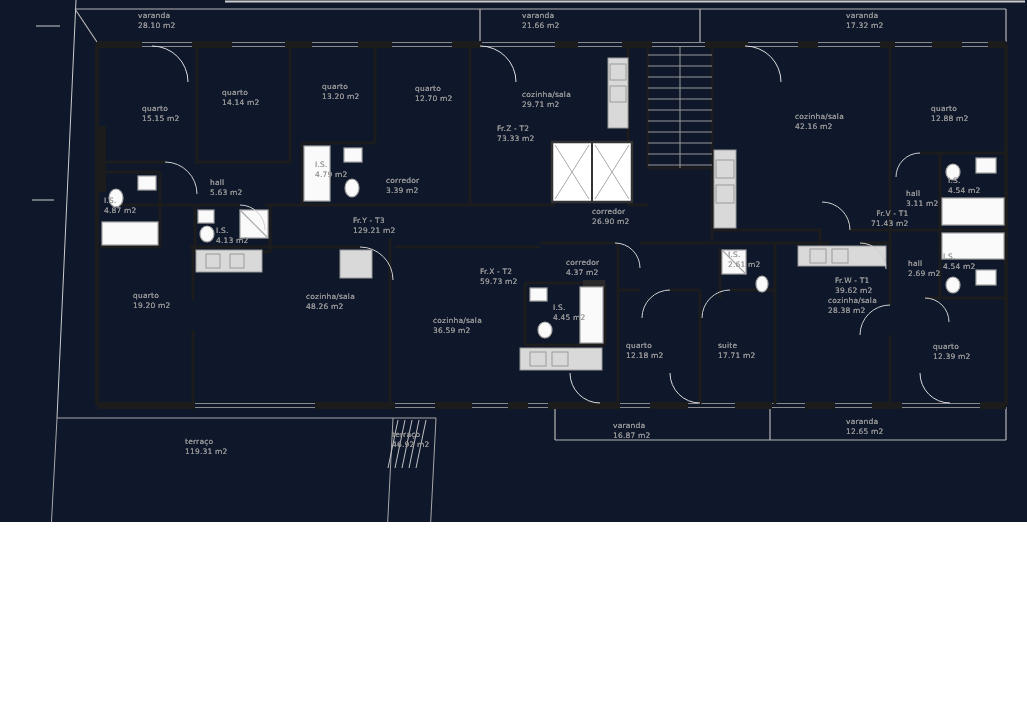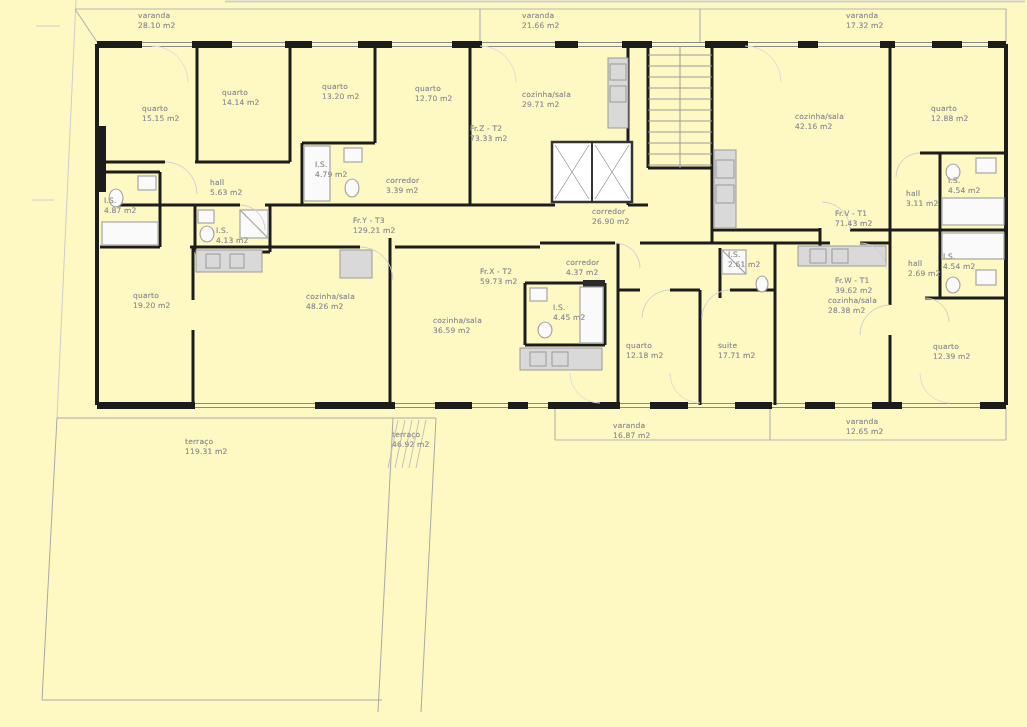--- a/index.html
+++ b/index.html
@@ -1,17 +1,17 @@
 <!DOCTYPE html>
 <html><head>
 <meta charset="utf-8">
 <style>
   html,body{margin:0;padding:0;background:#fff;}
   .sheet{
-    position:relative;width:1027px;height:727px;background:#fef9c3;
+    position:relative;width:1027px;height:522px;background:#0f172a;
     overflow:hidden;font-family:"DejaVu Sans", sans-serif;
   }
   .sheet svg{position:absolute;left:0;top:0;}
   #labels{position:absolute;left:0;top:0;width:100%;height:100%;}
   .room-label{
     position:absolute;color:#8f8f8f;font-size:7.5px;line-height:10px;
     letter-spacing:.2px;white-space:nowrap;
     text-shadow:0 0 .5px #b5b5b5;
   }
   .room-label span{display:block;}
@@ -279,21 +279,21 @@
         <span>13.20 m2</span>
       </div>
       <div class="room-label" style="left: 415px; top: 84px;">
         <span>quarto</span>
         <span>12.70 m2</span>
       </div>
       <div class="room-label" style="left: 522px; top: 90px;">
         <span>cozinha/sala</span>
         <span>29.71 m2</span>
       </div>
-      <div class="room-label" style="left: 470px; top: 124px;">
+      <div class="room-label" style="left: 497px; top: 124px;">
         <span>Fr.Z - T2</span>
         <span>73.33 m2</span>
       </div>
       <div class="room-label" style="left: 795px; top: 112px;">
         <span>cozinha/sala</span>
         <span>42.16 m2</span>
       </div>
       <div class="room-label" style="left: 931px; top: 104px;">
         <span>quarto</span>
         <span>12.88 m2</span>
@@ -319,21 +319,21 @@
         <span>4.13 m2</span>
       </div>
       <div class="room-label" style="left: 340px; top: 216px; margin-left: 13px;">
         <span>Fr.Y - T3</span>
         <span>129.21 m2</span>
       </div>
       <div class="room-label" style="left: 592px; top: 207px;">
         <span>corredor</span>
         <span>26.90 m2</span>
       </div>
-      <div class="room-label" style="left: 835px; top: 209px;">
+      <div class="room-label" style="left: 871px; top: 209px; text-align: right;">
         <span>Fr.V - T1</span>
         <span>71.43 m2</span>
       </div>
       <div class="room-label" style="left: 906px; top: 189px;">
         <span>hall</span>
         <span>3.11 m2</span>
       </div>
       <div class="room-label" style="left: 948px; top: 176px;">
         <span>I.S.</span>
         <span>4.54 m2</span>

